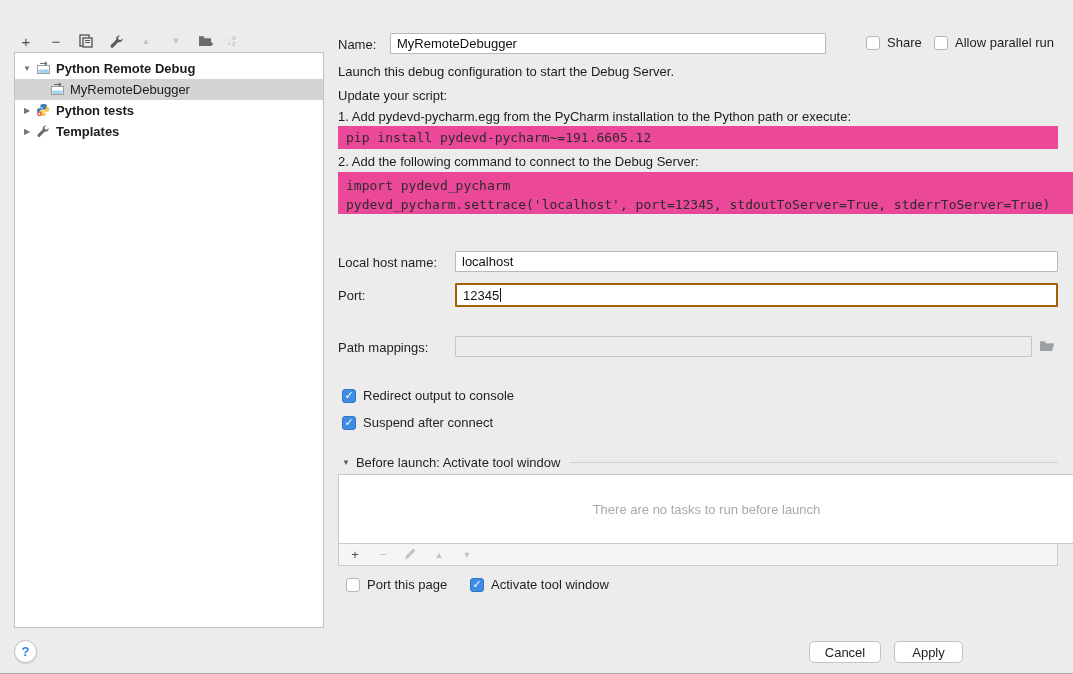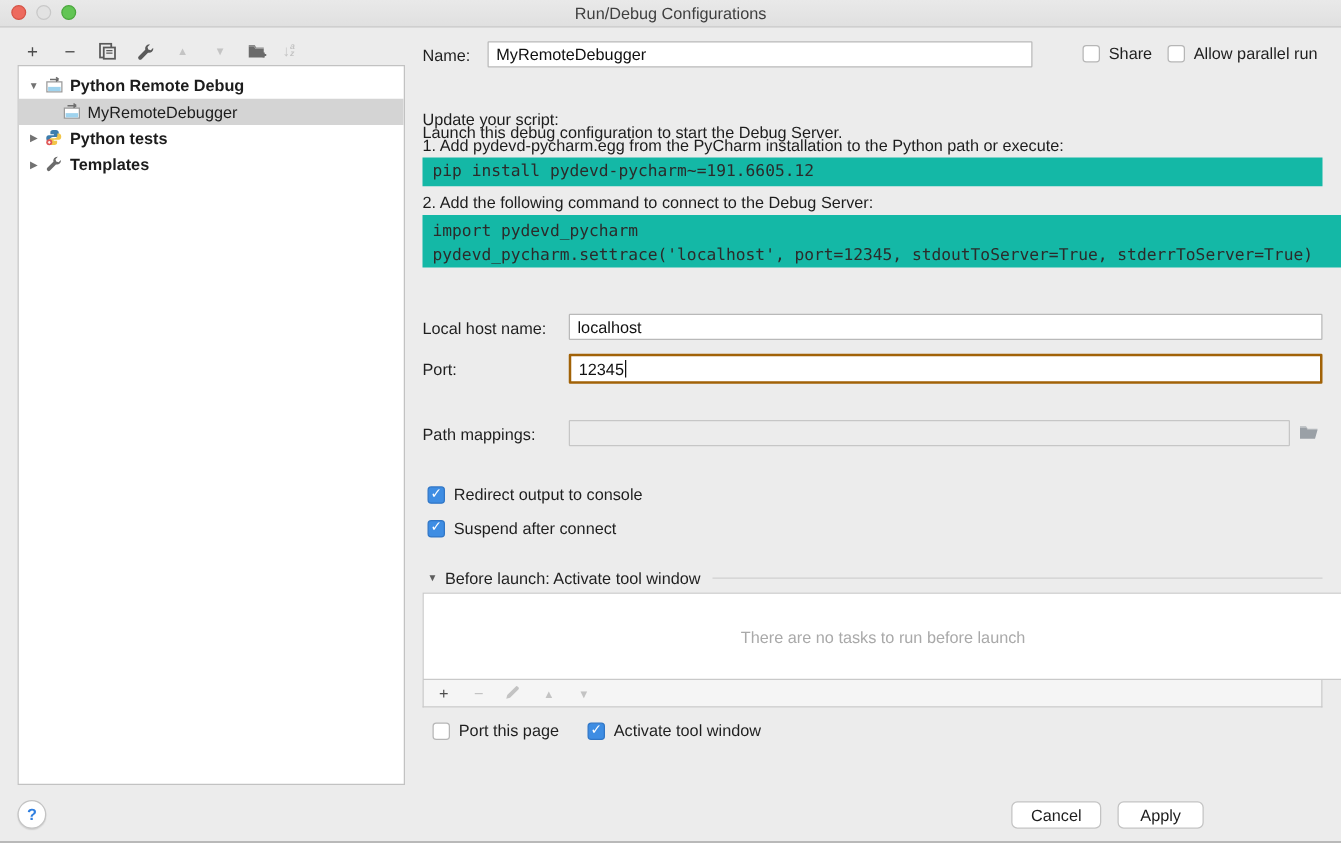--- a/index.html
+++ b/index.html
@@ -50,21 +50,21 @@
   }
   .tfield.focus { border:2px solid #a16207; height:24px; }
   .caret { width:1px; height:14px; background:#111; margin-left:1px; }
   .cbrow { display:flex; align-items:center; gap:7px; cursor:default; }
   .cb { width:14px; height:14px; border-radius:3px; background:#fff; border:1px solid #b6b6b6;
         display:flex; align-items:center; justify-content:center; flex:0 0 14px; }
   .cb.checked { background:#3e8de3; border:1px solid #3076c6; color:#fff; font-size:11px; line-height:1; }
   .cb .ck { font-size:11px; color:#fff; }
   .cblabel { font-size:13px; color:#1f1f1f; }
   .itext { font-size:13px; color:#1d1d1d; }
-  .codeblock { background:#14b8a6; font-family:"DejaVu Sans Mono","Liberation Mono",monospace;
+  .codeblock { background:#ec4899; font-family:"DejaVu Sans Mono","Liberation Mono",monospace;
                font-size:13px; color:#2b2b2b; padding:2px 8px; line-height:19px; }
   .pathfield { background:#ececec; border:1px solid #c6c6c6; height:21px; }
   .blhead { display:flex; align-items:center; gap:6px; }
   .blhead .tri { font-size:8px; color:#5d5d5d; }
   .blhead .bltitle { font-size:13px; color:#1f1f1f; white-space:nowrap; }
   .blhead .rule { flex:1; height:1px; background:#cfcfcf; margin-left:4px; }
   .tasksbox { background:#fff; border:1px solid #c9c9c9; display:flex; align-items:center; justify-content:center; }
   .tasksbox .empty { font-size:13px; color:#a9a9a9; }
   .bltoolbar { background:#f5f5f5; border:1px solid #c9c9c9; border-top:none;
                display:flex; align-items:center; gap:12px; padding-left:8px; }
@@ -80,28 +80,20 @@
          display:flex; align-items:center; justify-content:center;
          background:#ffffff; border:1px solid #c3c3c3; color:#1d1d1d; cursor:default; }
   .btn.primary { background:linear-gradient(#4e95ec,#3478dd); border:1px solid #2f6fd0; color:#fff; }
   svg { display:block; }
 </style>
 </head>
 <body>
 
 <div class="window">
 
-  <div class="titlebar">
-    <div class="traffic">
-      <span class="tl red"></span>
-      <span class="tl min"></span>
-      <span class="tl green"></span>
-    </div>
-    <div class="title">Run/Debug Configurations</div>
-  </div>
 
   <div class="ltoolbar">
     <span class="tbico">+</span>
     <span class="tbico">−</span>
     <span class="tbico">
       <svg width="14" height="14" viewBox="0 0 14 14">
           <rect x="1" y="1" width="9" height="11" fill="none" stroke="#5a5a5a" stroke-width="1.4"></rect>
           <rect x="4" y="4" width="9" height="9" fill="#ececec" stroke="#5a5a5a" stroke-width="1.4"></rect>
           <line x1="6" y1="6.5" x2="11" y2="6.5" stroke="#5a5a5a"></line>
           <line x1="6" y1="8.5" x2="11" y2="8.5" stroke="#5a5a5a"></line>
@@ -184,21 +176,21 @@
     </div>
     <div class="abs cbrow" style="left:528px; top:13px;">
       <span class="cb"></span>
       <span class="cblabel">Share</span>
     </div>
     <div class="abs cbrow" style="left:596px; top:13px;">
       <span class="cb"></span>
       <span class="cblabel">Allow parallel run</span>
     </div>
 
-    <div class="abs itext" style="left:0; top:42px;margin-top:34px;">Launch this debug configuration to start the Debug Server.</div>
+    <div class="abs itext" style="left:0; top:42px;">Launch this debug configuration to start the Debug Server.</div>
     <div class="abs itext" style="left:0; top:66px;">Update your script:</div>
     <div class="abs itext" style="left:0; top:87px;">1. Add pydevd-pycharm.egg from the PyCharm installation to the Python path or execute:</div>
     <div class="abs codeblock" style="left:0; top:104px; width:720px;">pip install pydevd-pycharm~=191.6605.12</div>
     <div class="abs itext" style="left:0; top:132px;">2. Add the following command to connect to the Debug Server:</div>
     <div class="abs codeblock" style="left:0; top:150px; width:814px; padding-top:4px; padding-bottom:0;">
       <div>import pydevd_pycharm</div>
       <div>pydevd_pycharm.settrace('localhost', port=12345, stdoutToServer=True, stderrToServer=True)</div>
     </div>
 
     <div class="abs flabel" style="left:0; top:233px;">Local host name:</div>

